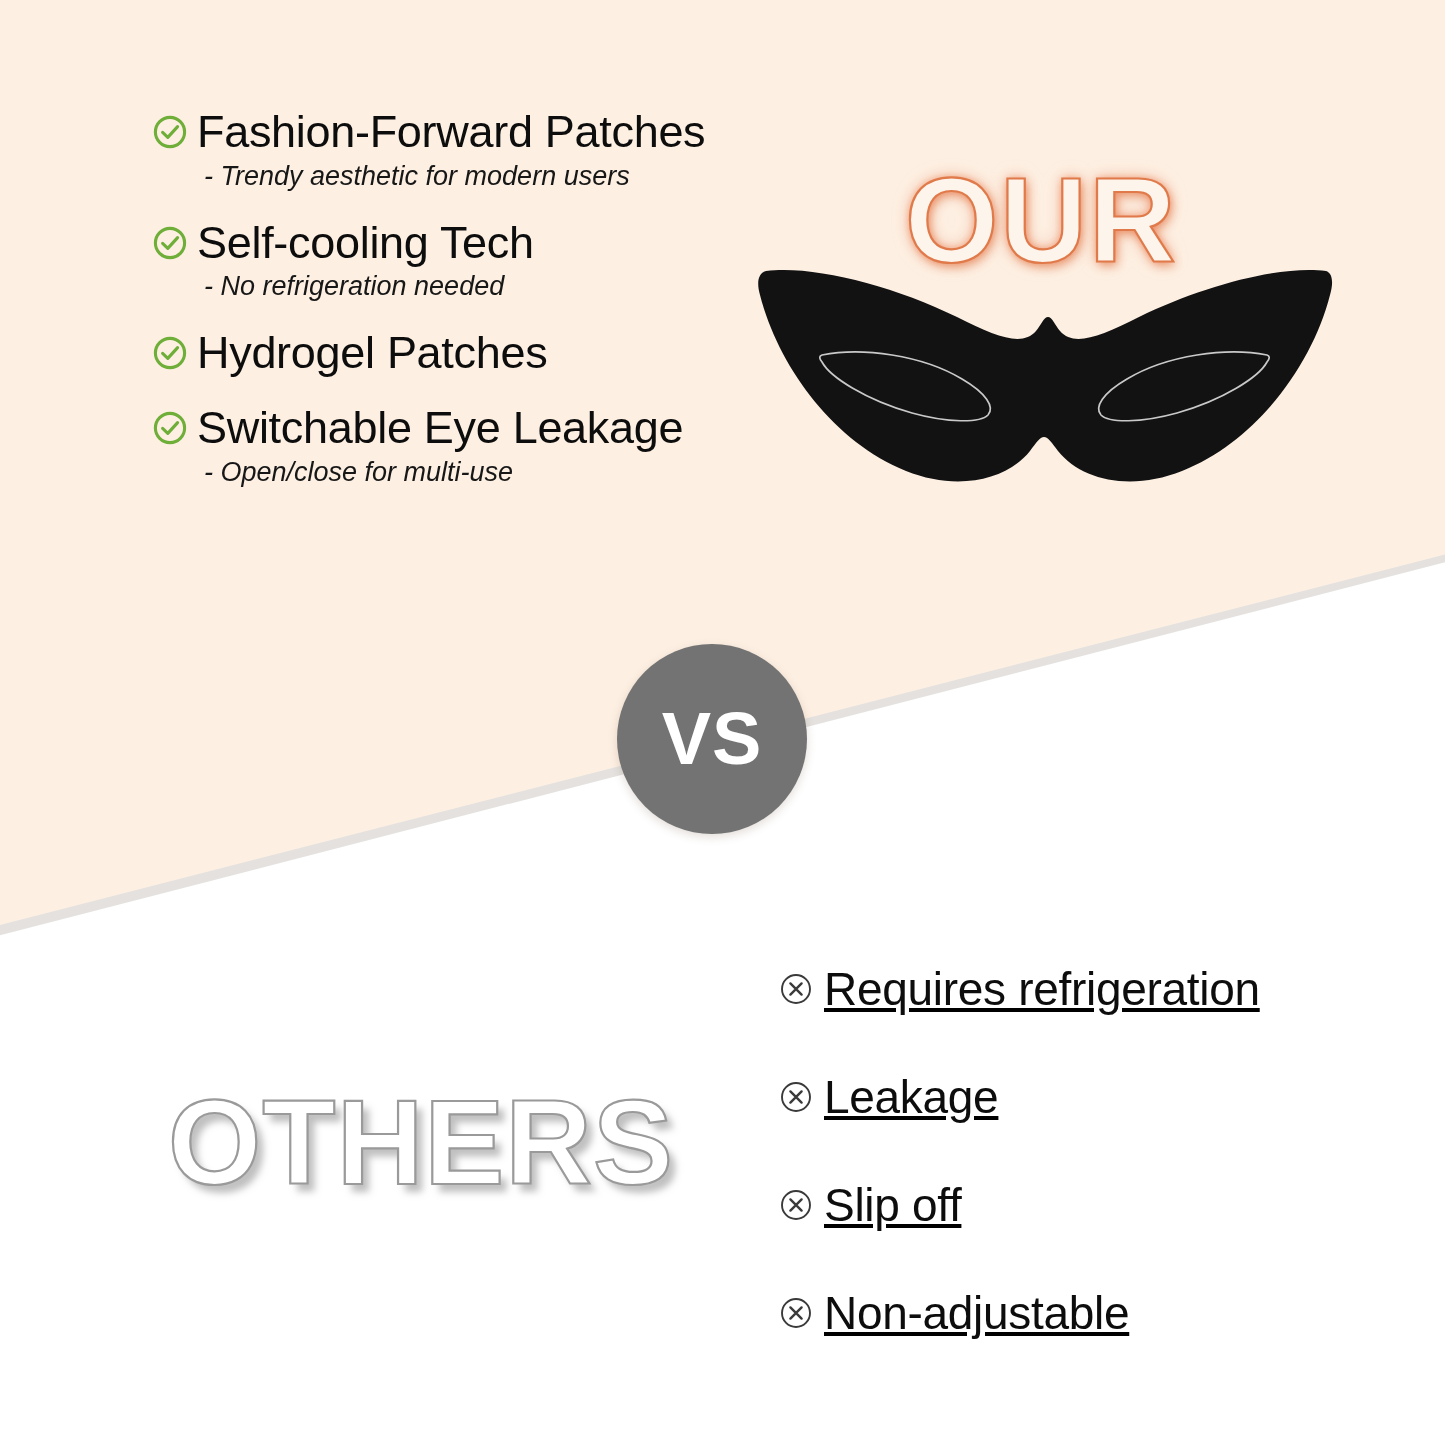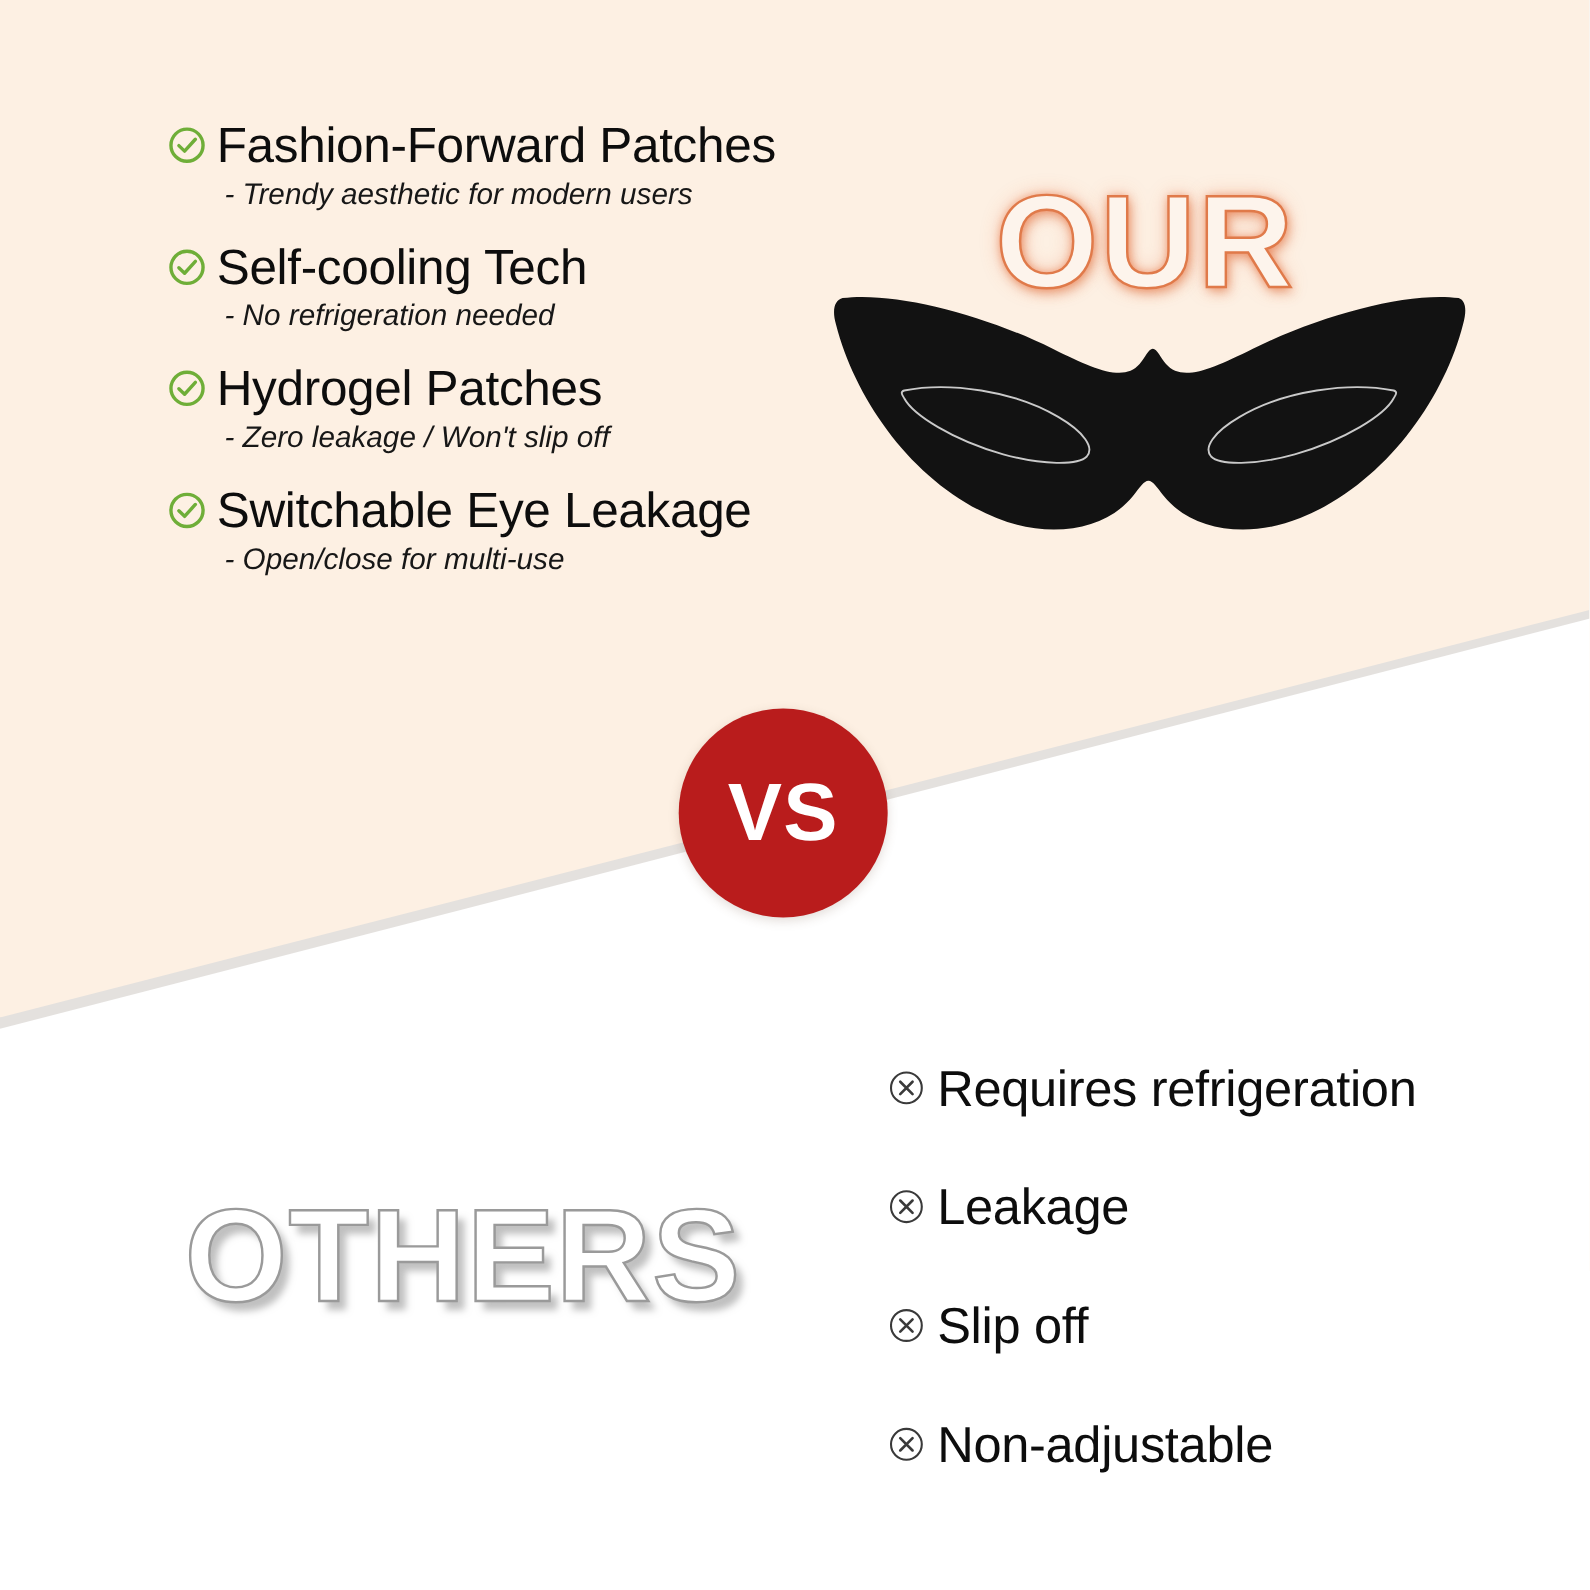--- a/index.html
+++ b/index.html
@@ -110,21 +110,21 @@
   .mask-wrap svg { display: block; width: 100%; height: 100%; }
 
   
   .vs-badge {
     position: absolute;
     left: 617px;
     top: 644px;
     width: 190px;
     height: 190px;
     border-radius: 50%;
-    background: #b91c1c;
+    background: #737373;
     display: flex;
     align-items: center;
     justify-content: center;
     box-shadow: 0 3px 10px rgba(110, 80, 60, 0.20);
   }
   .vs-text {
     color: #ffffff;
     font-size: 74px;
     font-weight: bold;
     letter-spacing: 1px;
@@ -142,23 +142,24 @@
     color: #ffffff;
     -webkit-text-stroke: 2.2px #9a9a9a;
     text-shadow: 7px 8px 7px rgba(130, 130, 130, 0.50);
     line-height: 1;
     white-space: nowrap;
   }
 
   
   .cons {
     position: absolute;
-    left: 808px;
+    left: 780px;
     top: 935px;
     width: 560px;
+    text-decoration: underline;
   }
   .con-item {
     display: flex;
     align-items: center;
     gap: 12px;
     height: 108px;
   }
   .x-icon {
     flex: 0 0 auto;
     width: 32px;
@@ -213,21 +214,20 @@
     <div class="pro-item">
       <div class="pro-head">
         <span class="check-icon">
           <svg viewBox="0 0 36 36" xmlns="http://www.w3.org/2000/svg">
             <circle cx="18" cy="18" r="14.6" fill="none" stroke="#6FAE38" stroke-width="3.1"></circle>
             <path d="M10.6 18.4 L15.8 23.4 L25.6 12.6" fill="none" stroke="#6FAE38" stroke-width="3.1" stroke-linecap="round" stroke-linejoin="round"></path>
           </svg>
         </span>
         <span class="pro-title">Hydrogel Patches</span>
       </div>
-      <div class="pro-sub">- Zero leakage / Won't slip off</div>
     </div>
 
     <div class="pro-item">
       <div class="pro-head">
         <span class="check-icon">
           <svg viewBox="0 0 36 36" xmlns="http://www.w3.org/2000/svg">
             <circle cx="18" cy="18" r="14.6" fill="none" stroke="#6FAE38" stroke-width="3.1"></circle>
             <path d="M10.6 18.4 L15.8 23.4 L25.6 12.6" fill="none" stroke="#6FAE38" stroke-width="3.1" stroke-linecap="round" stroke-linejoin="round"></path>
           </svg>
         </span>

